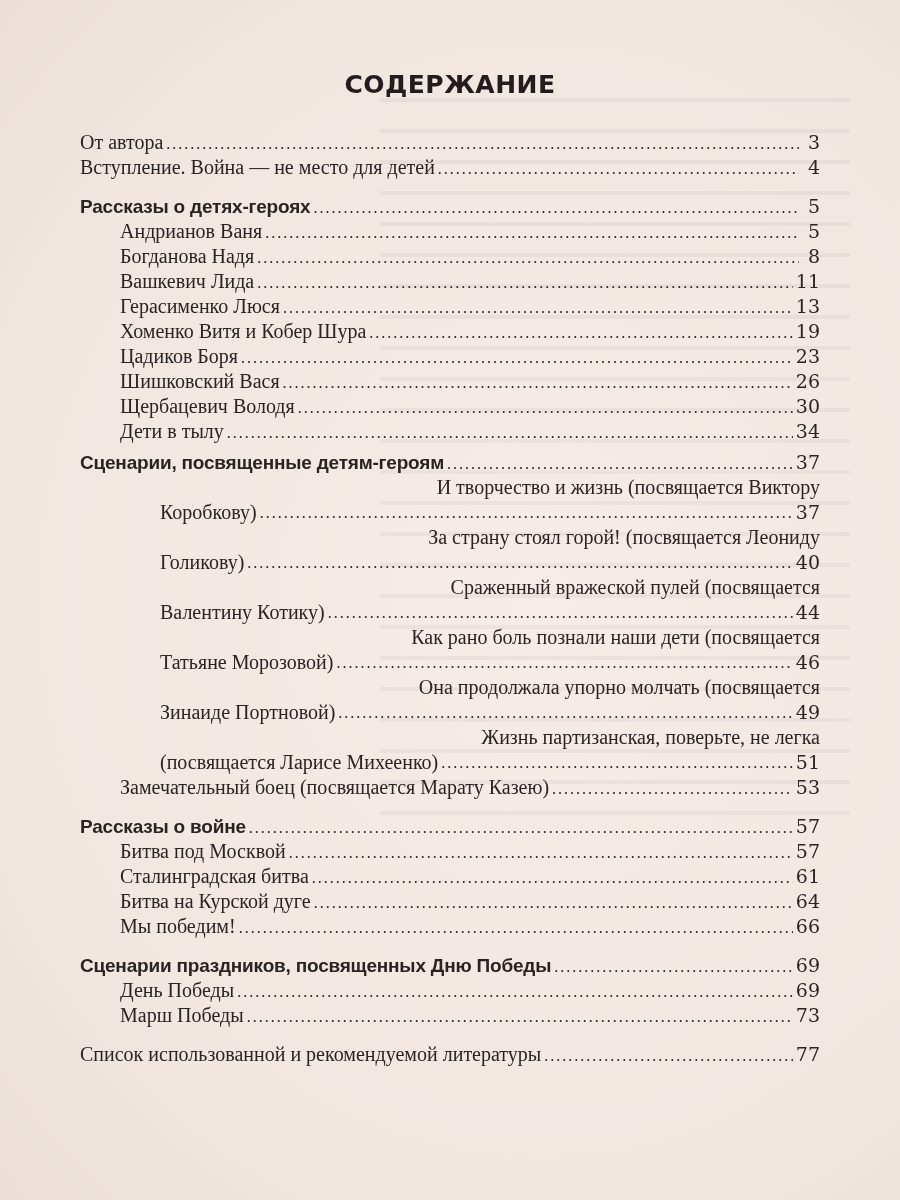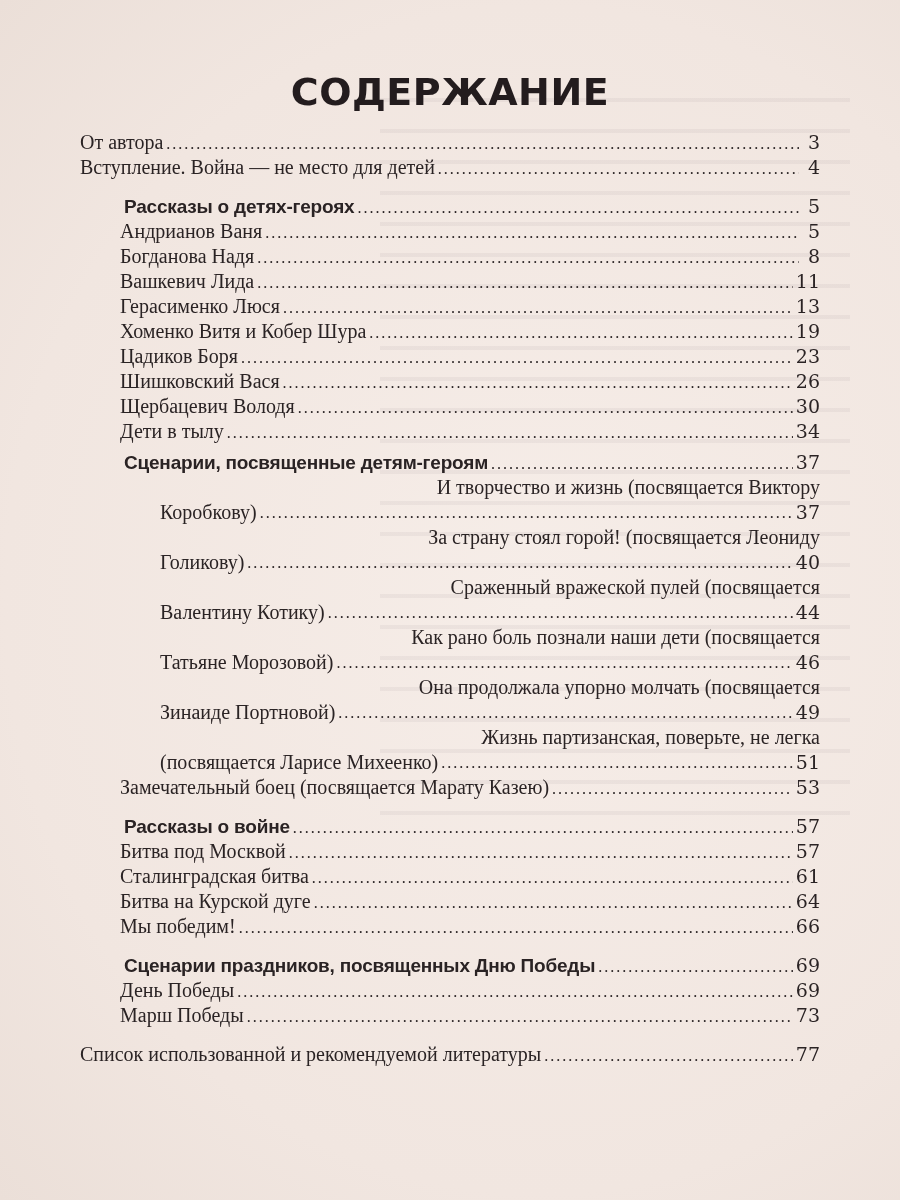--- a/index.html
+++ b/index.html
@@ -16,42 +16,42 @@
     }
     .ghost {
       position: absolute; left: 380px; top: 80px; width: 470px; height: 760px;
       opacity: 0.07; pointer-events: none;
       background: repeating-linear-gradient(to bottom, transparent 0 18px, #6b5b66 18px 22px, transparent 22px 31px);
     }
     .title {
       position: absolute; left: 0; width: 900px; top: 70px;
       text-align: center;
       font-family: "DejaVu Sans", "Liberation Sans", sans-serif;
-      font-weight: bold; font-size: 38px; letter-spacing: 0.5px;
+      font-weight: bold; font-size: 25px; letter-spacing: 0.5px;
       color: #231c1e;
     }
     .toc {
       position: absolute; left: 80px; top: 130px; width: 740px;
       font-family: "Liberation Serif", "DejaVu Serif", serif;
       font-size: 20px;
     }
     .row {
       display: flex; align-items: baseline; height: 25px; line-height: 25px;
       white-space: nowrap;
     }
     .row .label { flex: 0 0 auto; }
     .row .dots {
       flex: 1 1 auto; overflow: hidden; margin: 0 3px;
       letter-spacing: 2px; color: #2a2324; font-size: 16px;
     }
     .row .dots::before {
       content: "................................................................................................................................................................................";
     }
     .row .page-num { flex: 0 0 auto; text-align: right; min-width: 18px; font-family: "DejaVu Serif", serif; font-size: 19px; }
-    .row.section .label { font-weight: bold; font-family: "Liberation Sans", "DejaVu Sans", sans-serif; font-size: 19px; letter-spacing: -0.2px; margin-left: 44px;}
+    .row.section .label { font-weight: bold; font-family: "Liberation Sans", "DejaVu Sans", sans-serif; font-size: 19px; letter-spacing: -0.2px;}
     .row.sub { padding-left: 40px; justify-content: flex-end; }
     .row.cont { padding-left: 80px; align-items: center; }
     .gap { height: 14px; }
     .gap-sm { height: 6px; }
   </style>
 </head>
 <body>
 
 <div class="page">
   <div class="ghost"></div>

